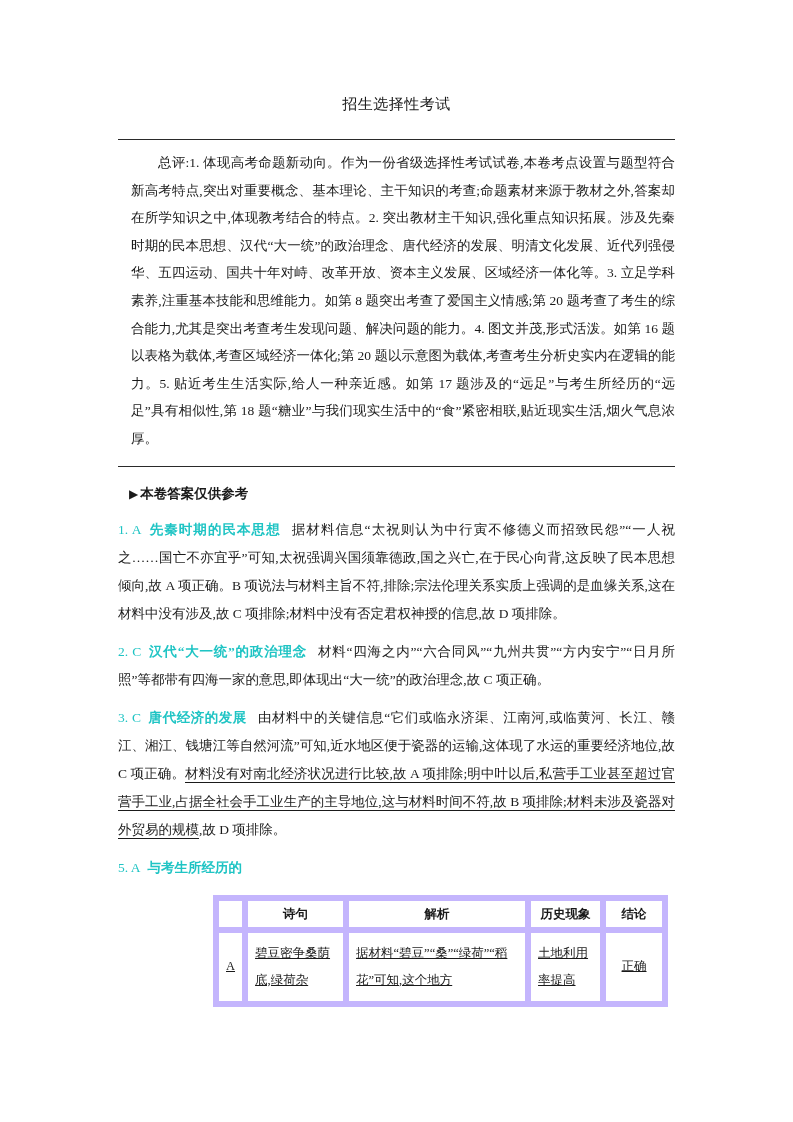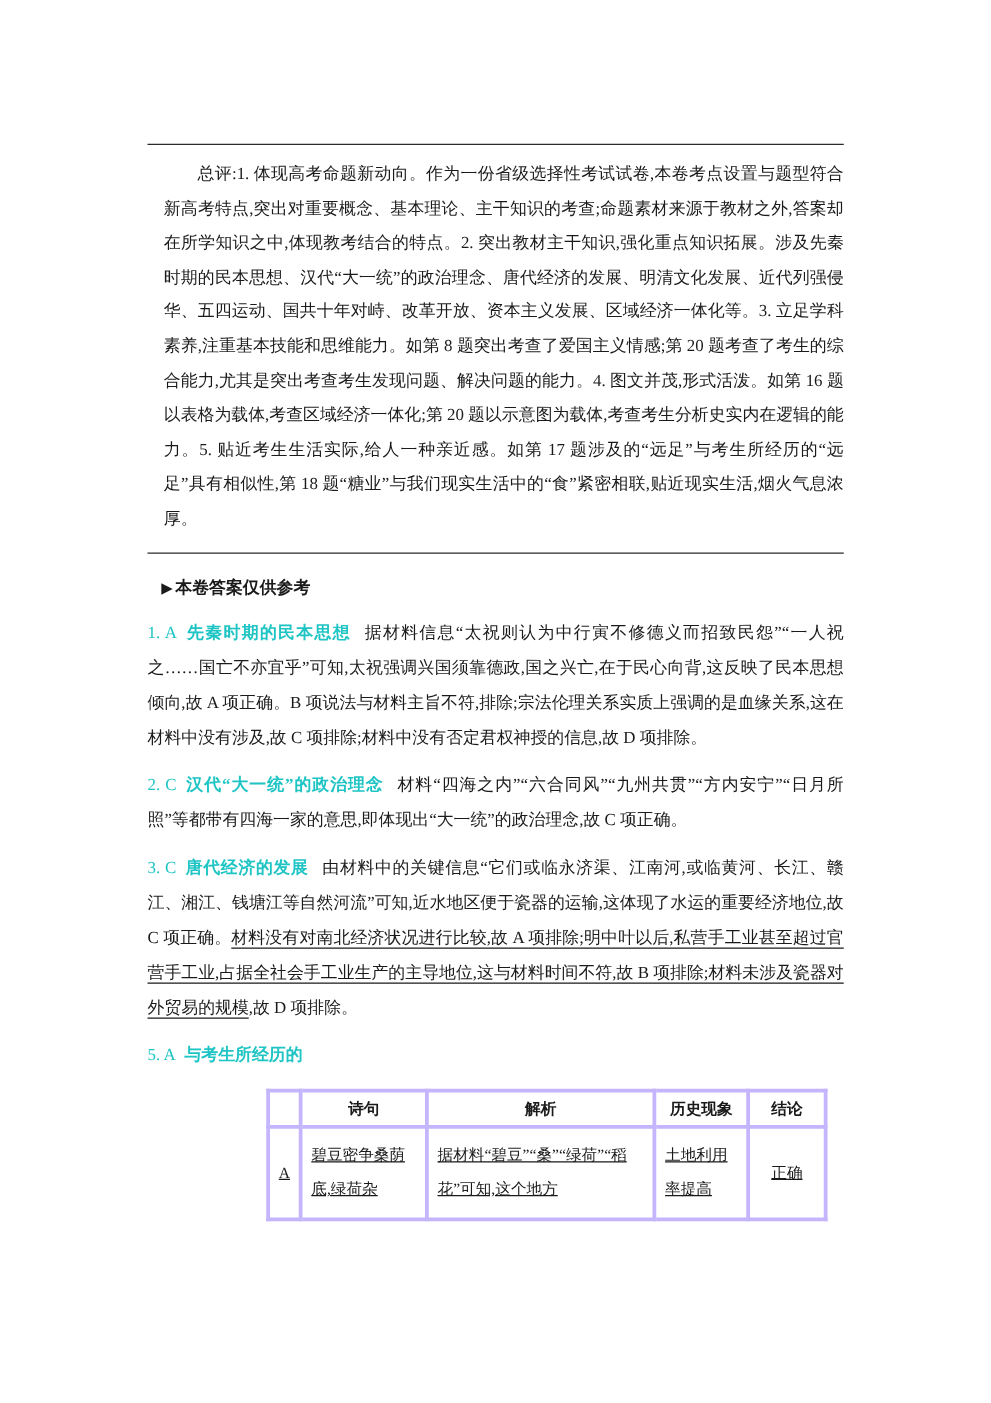--- a/index.html
+++ b/index.html
@@ -57,21 +57,21 @@
   .ans-topic { color: var(--accent, #1fc4c4); font-weight: bold; }
   .ans-body { margin-left: 11px; }
   .u { text-decoration: underline; text-underline-offset: 4px; }
   table.analysis {
     border-collapse: collapse;
     margin: 13px 0 0 95px;
     font-size: 12.5px;
     table-layout: fixed;
   }
   table.analysis th, table.analysis td {
-    border: 3px solid #c4b5fd;
+    border: 6px solid #c4b5fd;
     padding: 3px 7px;
   }
   table.analysis th {
     font-weight: bold;
     text-align: center;
     height: 27px;
     line-height: 20px;
   }
   table.analysis td {
     line-height: 27px;
@@ -89,20 +89,21 @@
   td.col2 { text-align: left; }
   td.col3 { text-align: left; }
   td.col4 { text-align: center; }
 </style>
 </head>
 <body>
 
 <div class="page">
 
   <header class="title-block">
+    <div class="title-line">招生选择性考试</div>
   </header>
 
   <div class="rule rule-top"></div>
 
   <p class="summary">总评:1. 体现高考命题新动向。作为一份省级选择性考试试卷,本卷考点设置与题型符合新高考特点,突出对重要概念、基本理论、主干知识的考查;命题素材来源于教材之外,答案却在所学知识之中,体现教考结合的特点。2. 突出教材主干知识,强化重点知识拓展。涉及先秦时期的民本思想、汉代“大一统”的政治理念、唐代经济的发展、明清文化发展、近代列强侵华、五四运动、国共十年对峙、改革开放、资本主义发展、区域经济一体化等。3. 立足学科素养,注重基本技能和思维能力。如第 8 题突出考查了爱国主义情感;第 20 题考查了考生的综合能力,尤其是突出考查考生发现问题、解决问题的能力。4. 图文并茂,形式活泼。如第 16 题以表格为载体,考查区域经济一体化;第 20 题以示意图为载体,考查考生分析史实内在逻辑的能力。5. 贴近考生生活实际,给人一种亲近感。如第 17 题涉及的“远足”与考生所经历的“远足”具有相似性,第 18 题“糖业”与我们现实生活中的“食”紧密相联,贴近现实生活,烟火气息浓厚。</p>
 
   <div class="rule rule-bottom"></div>
 
   <div class="answers-header">
     <span class="tri">▶</span><span>本卷答案仅供参考</span>

